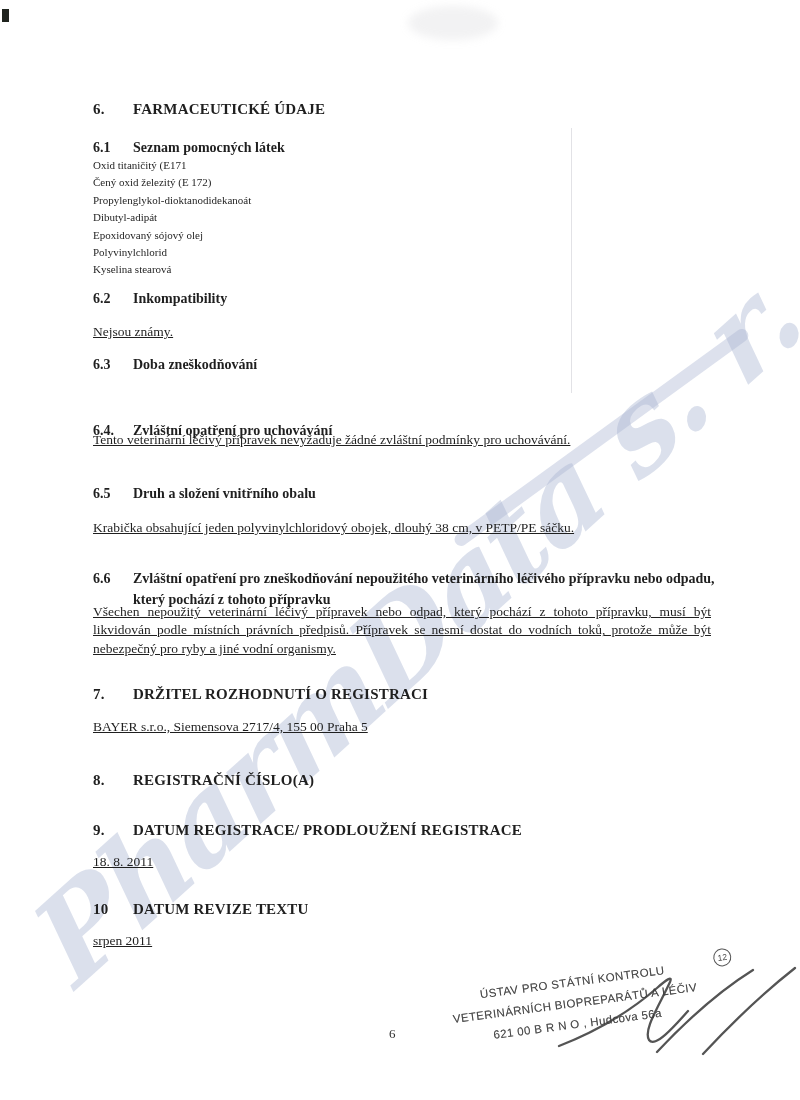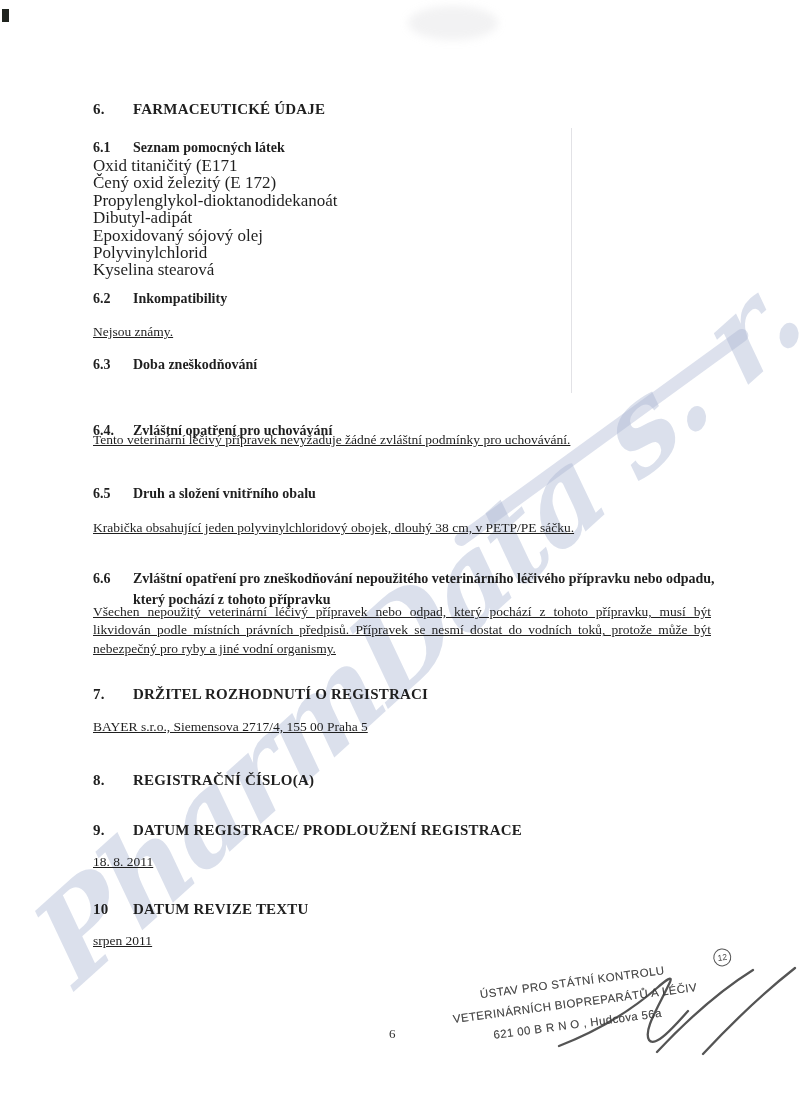--- a/index.html
+++ b/index.html
@@ -26,21 +26,21 @@
   
   .blk{position:absolute;left:93px;width:622px;z-index:3;}
   .heading{display:flex;font-weight:bold;}
   .heading .num{width:40px;flex:none;}
   .heading .ht{flex:1;}
   .main{font-size:15px;letter-spacing:0.2px;}
   .sub{font-size:14px;}
   .twoline{line-height:20.8px;margin-top:18px;}
   .body{font-size:13.5px;white-space:nowrap;text-decoration:underline;}
   .just{white-space:normal;text-align:justify;line-height:18.4px;width:618px;}
-  .list{font-size:17px;line-height:17.4px;}
+  .list{font-size:11px;line-height:17.4px;}
   
   .stamp{
     position:absolute;left:440px;top:972px;width:270px;transform:rotate(-7.5deg);
     transform-origin:50% 50%;z-index:3;color:#4a4a4a;
     font-family:"Liberation Sans","DejaVu Sans",sans-serif;
     font-size:11.5px;letter-spacing:0.4px;text-align:center;line-height:21px;
     text-shadow:0 0 0.6px rgba(90,90,90,0.55);
   }
   .stamp .badge{
     position:absolute;right:-26px;top:-4px;width:16px;height:16px;border:1.5px solid #555;

